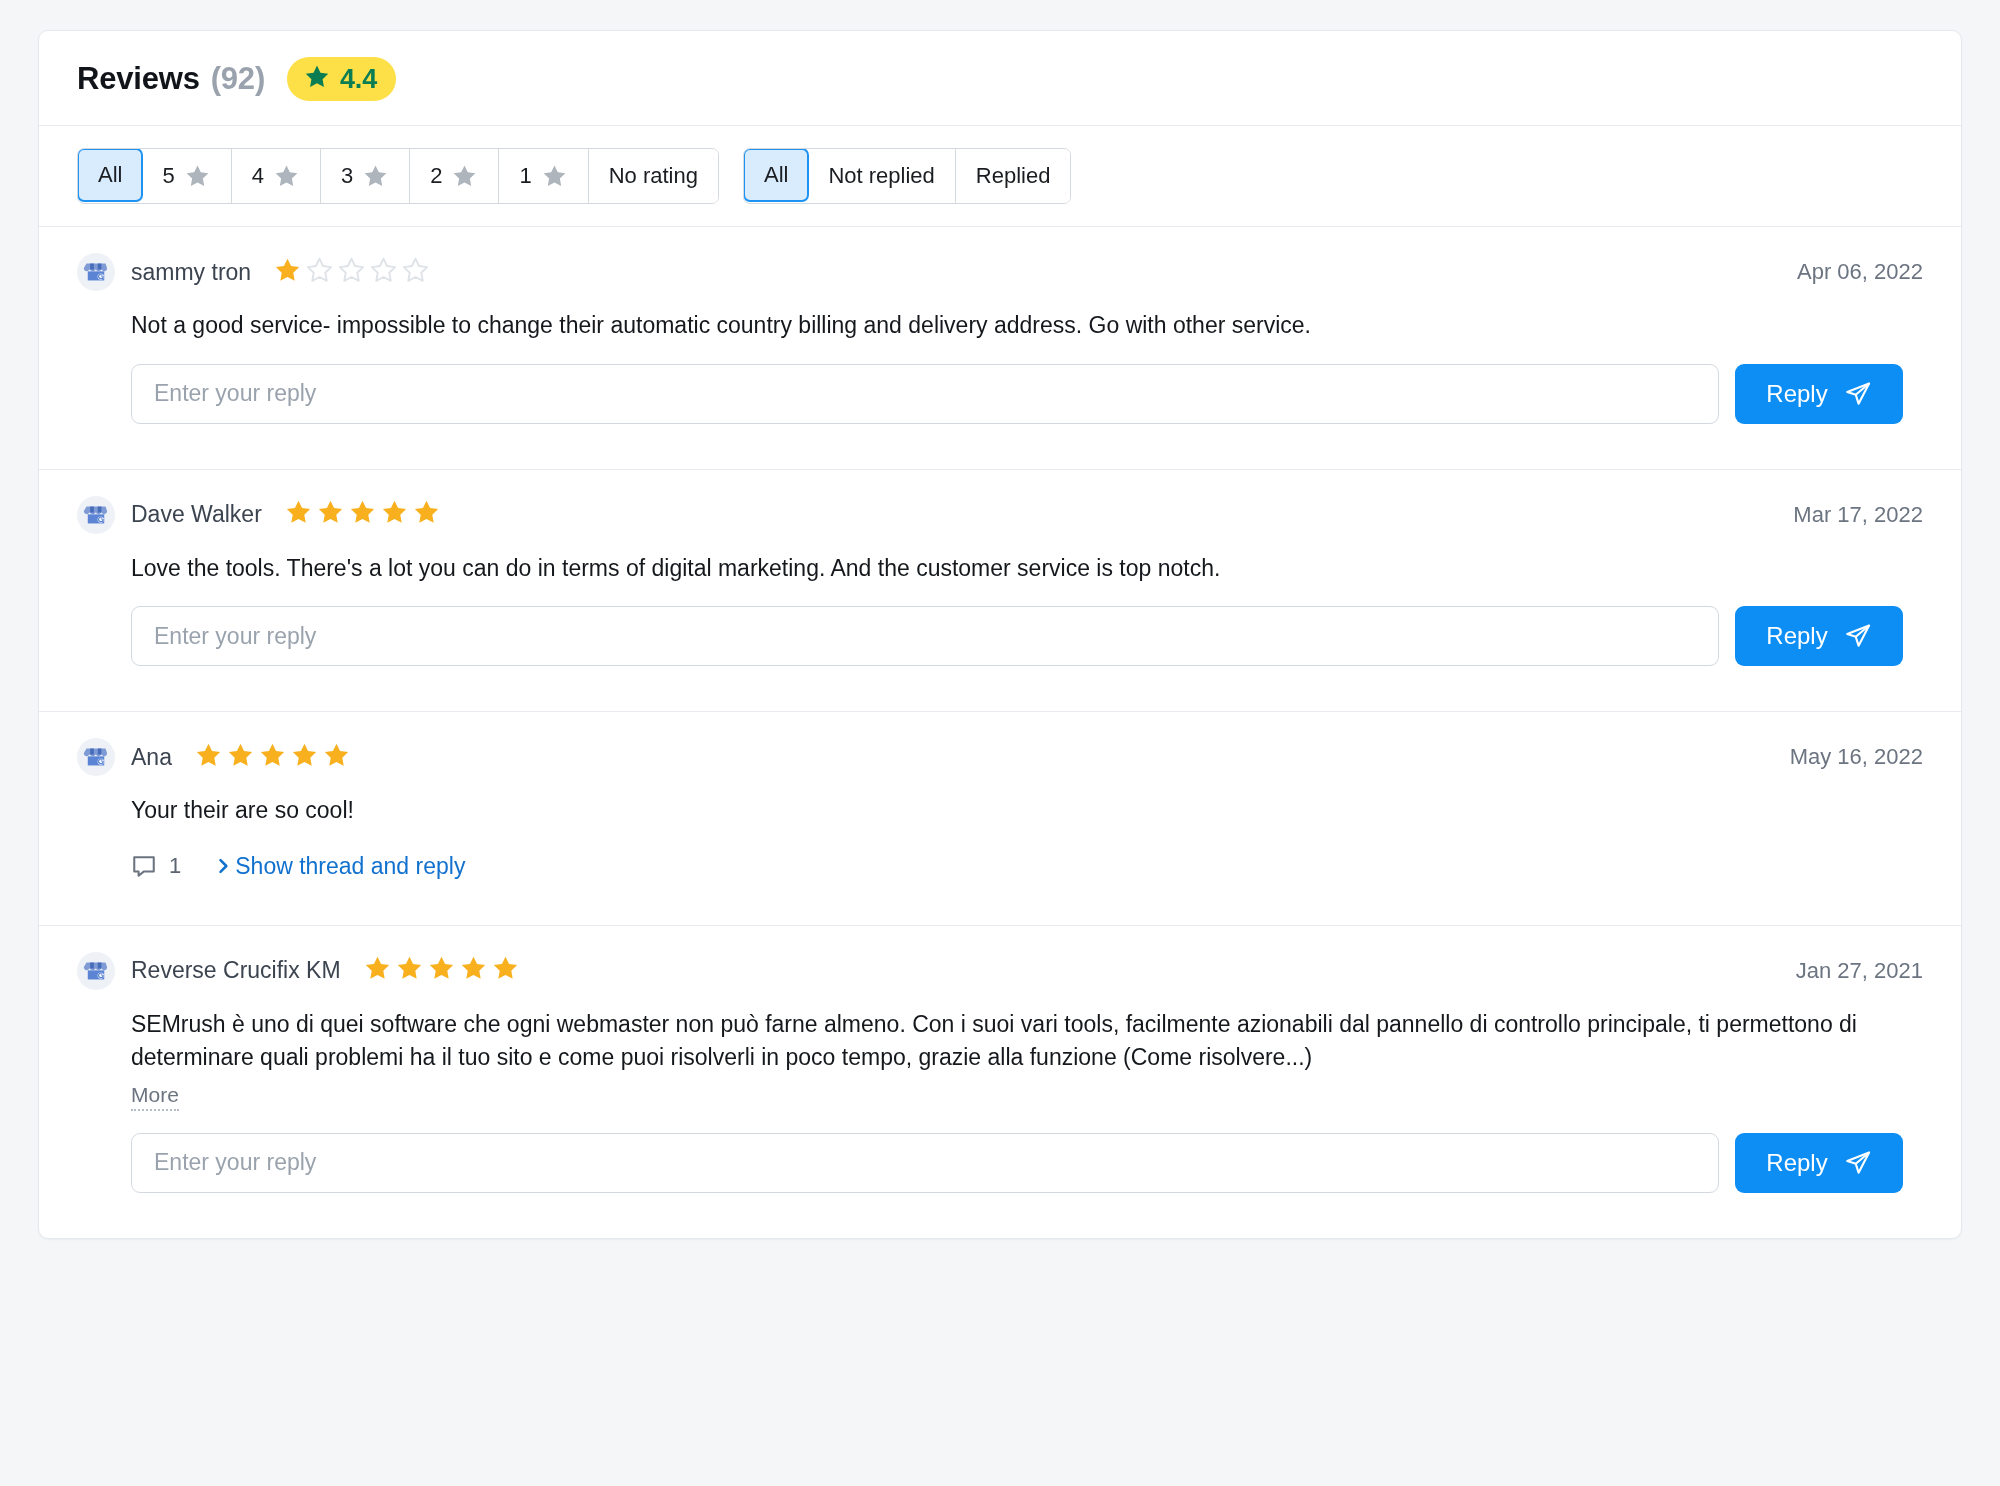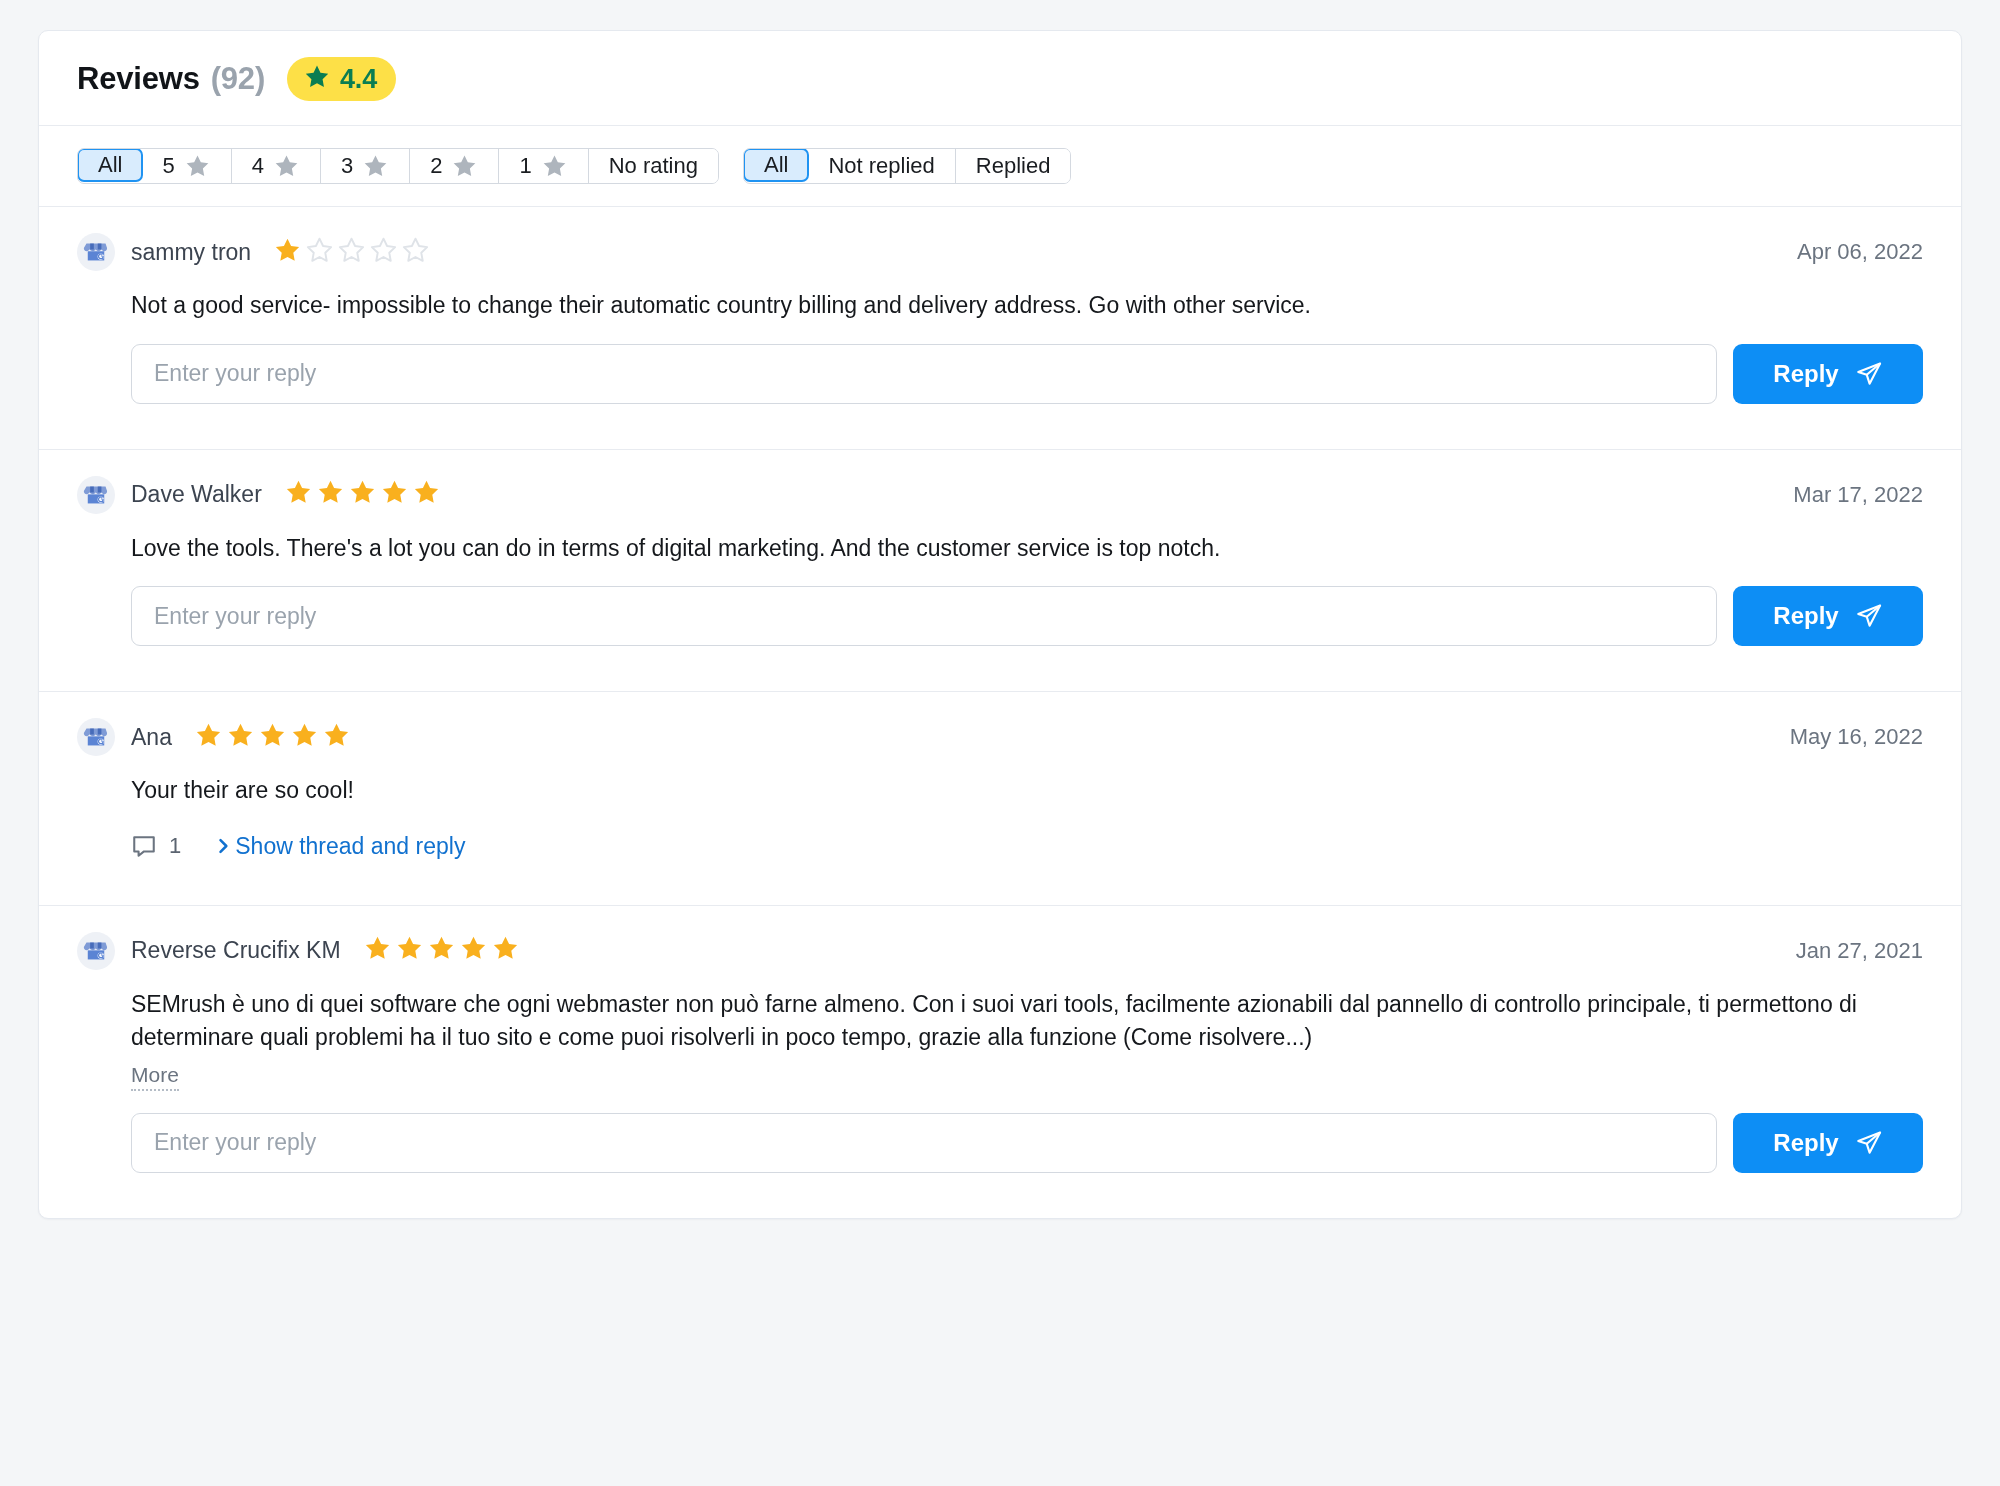--- a/index.html
+++ b/index.html
@@ -66,21 +66,21 @@
     display: flex;
     align-items: center;
     padding: 22px 38px 22px 38px;
     border-bottom: 1px solid #e8ebf0;
   }
   .seg-group {
     display: inline-flex;
     border: 1px solid #d4d9e0;
     border-radius: 7px;
     overflow: hidden;
-    height: 36px;
+    height: 56px;
     background: #fff;
   }
   .seg-group + .seg-group { margin-left: 24px; }
   .seg {
     display: inline-flex;
     align-items: center;
     justify-content: center;
     gap: 9px;
     padding: 0 20px;
     font-size: 22px;
@@ -191,28 +191,28 @@
     padding: 0 22px;
     font-size: 23px;
     color: #1a1d21;
     background: #fff;
     font-family: "Liberation Sans", sans-serif;
     outline: none;
     max-width: 1588px;
   }
   .reply-input::placeholder { color: #9aa3ad; }
   .reply-btn {
-    width: 190px;
+    width: 168px;
     height: 60px;
     background: #0d8ef5;
     border: none;
     border-radius: 9px;
     color: #fff;
     font-size: 24px;
-    font-weight: 700;
+    font-weight: 400;
     font-family: "Liberation Sans", sans-serif;
     display: inline-flex;
     align-items: center;
     justify-content: center;
     gap: 16px;
     cursor: pointer;
   }
 
   .thread-row {
     display: flex;

